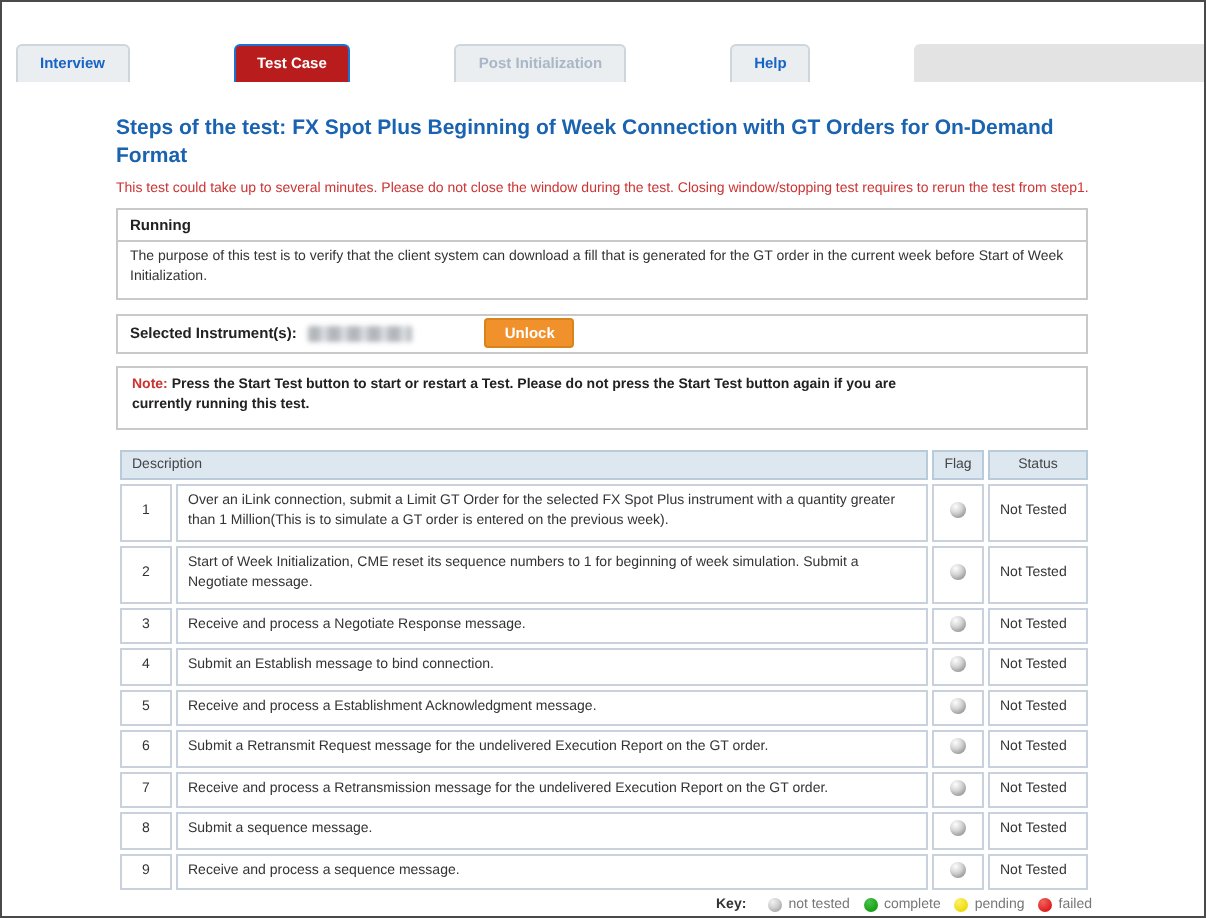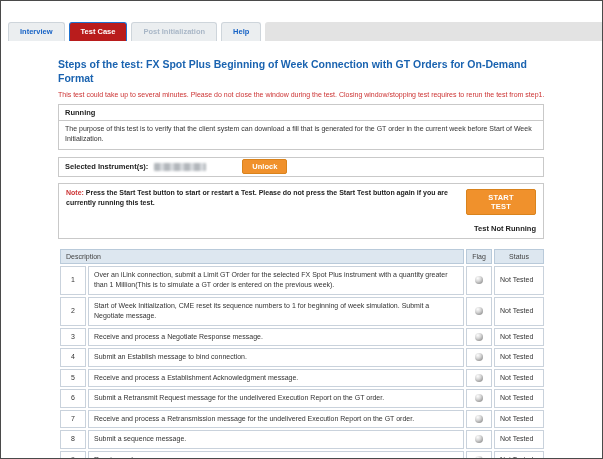--- a/index.html
+++ b/index.html
@@ -4,21 +4,21 @@
 <style>
   * { margin:0; padding:0; box-sizing:border-box; }
   html,body { background:#fff; }
   body { width:603px; height:459px; font-family:"Liberation Sans", sans-serif; overflow:hidden; }
   .page {
     width:603px; height:459px; background:#fff;
     border:1px solid #4a4a4a; position:relative; overflow:hidden;
   }
 
   
-  .tabbar { display:flex; align-items:flex-end; padding:3px 0 0 7px; height:40px; }
+  .tabbar { display:flex; align-items:flex-end; padding:3px 0 0 7px; height:40px;gap:48px; }
   .tab {
     height:19px; line-height:17px; padding:0 11px; margin-right:4px;
     font-size:7.5px; font-weight:bold; color:#1763c6;
     background:#ebeef0; border:1px solid #ced5db; border-bottom:none;
     border-radius:3px 3px 0 0; cursor:pointer; white-space:nowrap;
   }
   .tab.active { background:#b91c1c; border-color:#1e72d0; color:#fff; }
   .tab.disabled { color:#a9b7c7; cursor:default; }
   .tab-filler { flex:1; height:19px; background:#e3e3e3; border-radius:3px 0 0 0; }
 
@@ -115,24 +115,20 @@
     <div class="box instrument-box">
       <span class="instrument-label">Selected Instrument(s):</span>
       <span class="instrument-redacted"></span>
       <button class="btn-orange unlock-btn">Unlock</button>
     </div>
 
     <div class="box note-box">
       <div class="note-text">
         <span class="note-prefix">Note:</span><span> Press the Start Test button to start or restart a Test. Please do not press the Start Test button again if you are currently running this test.</span>
       </div>
-      <div class="note-right">
-        <button class="btn-orange start-btn">START TEST</button>
-        <div class="run-status">Test Not Running</div>
-      </div>
     </div>
 
     <table class="steps">
       <thead>
         <tr>
           <th colspan="2">Description</th>
           <th class="c flag-col">Flag</th>
           <th class="c status-col">Status</th>
         </tr>
       </thead>

